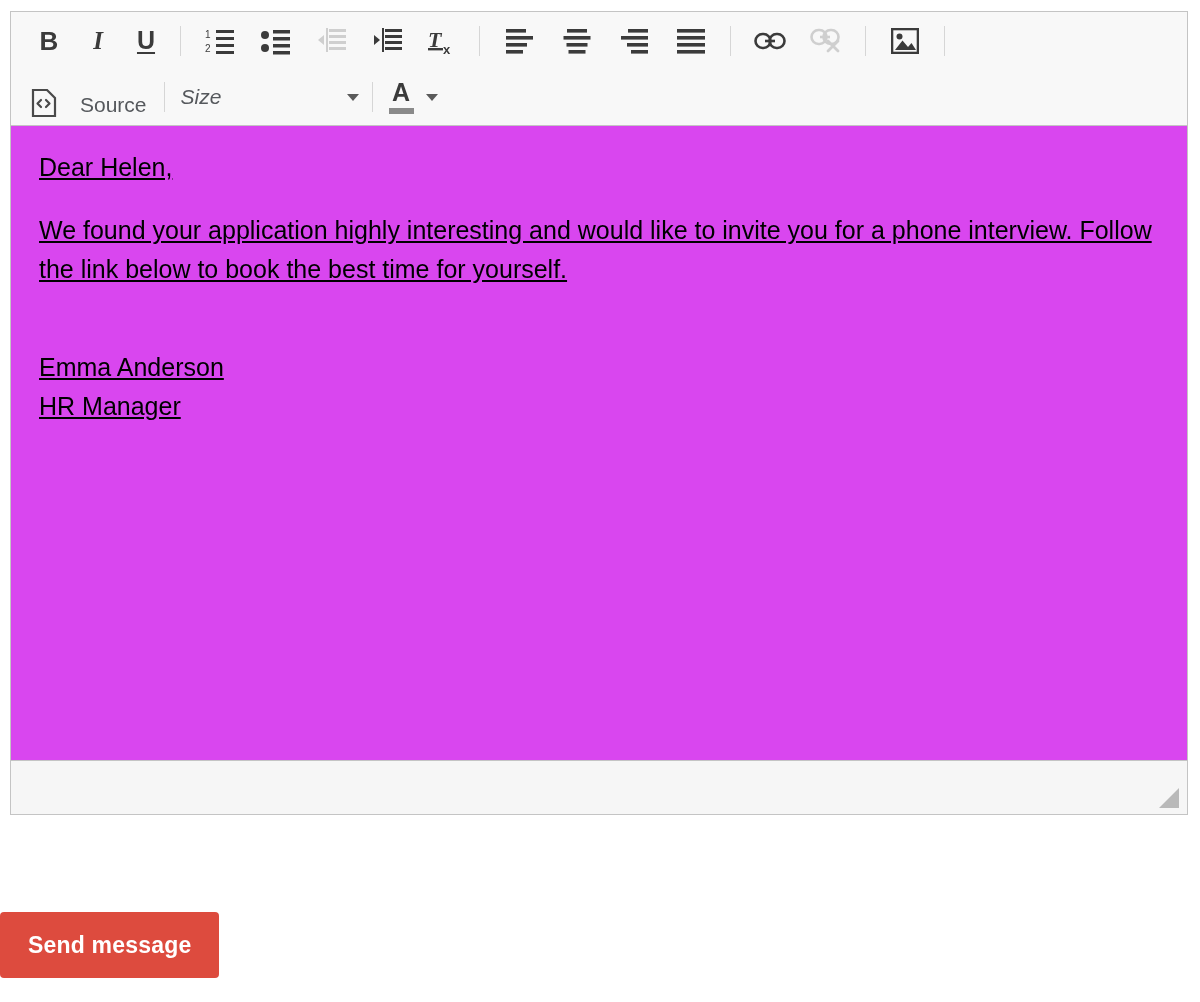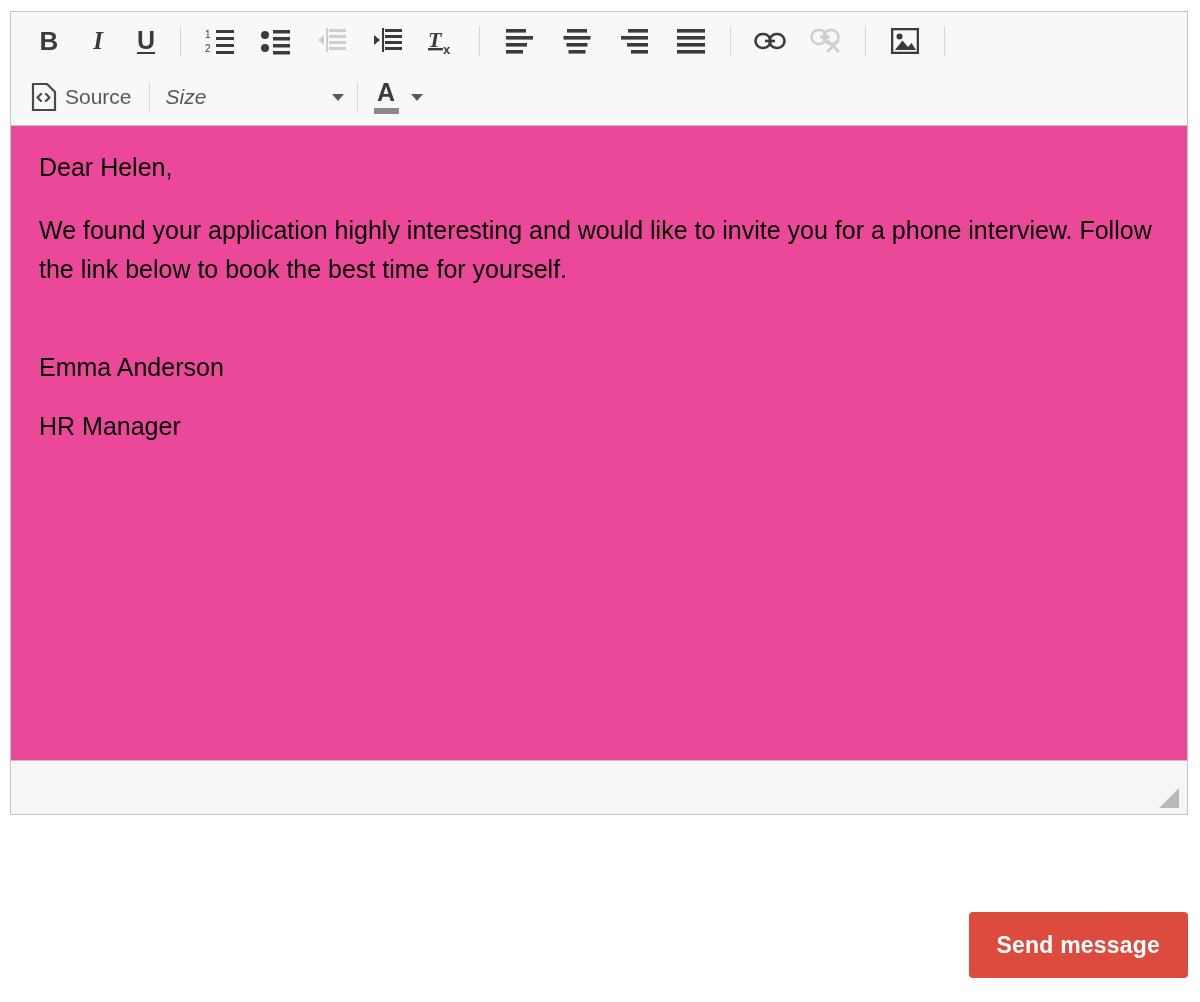--- a/index.html
+++ b/index.html
@@ -87,22 +87,22 @@
   .sp-rm  { width: 52px; }
   .sp-al  { width: 57px; }
   .sp-lk  { width: 56px; }
   .sp-img { width: 56px; }
 
   svg { display: block; }
 
   
   .source-btn {
     display: flex;
-    align-items: center;
-    gap: 8px;
+    align-items: flex-end;
+    gap: 23px;
     height: 40px;
     padding: 0 6px;
     cursor: pointer;
     color: #4a4a4a;
   }
   .source-btn .lbl {
     font-size: 21px;
     color: #55585c;
   }
 
@@ -153,37 +153,38 @@
   }
   .color-a .bar {
     width: 25px;
     height: 6px;
     background: #8a8a8a;
     margin-top: 3px;
   }
 
   
   .edit-area {
-    background: #ec4899;
+    background: #d946ef;
     height: 634px;
     padding: 22px 28px 0 28px;
     box-sizing: border-box;
     overflow: hidden;
     cursor: text;
+    text-decoration: underline;
   }
   .edit-area p {
     margin: 0 0 0 0;
     font-size: 25px;
     line-height: 1.55;
     color: #000000;
     font-family: "Liberation Sans", sans-serif;
   }
   .edit-area p + p { margin-top: 24px; }
   .edit-area p.blank { height: 12px; margin-top: 24px; }
-  .sig-line { display: block; margin-top: 20px; }
+  .sig-line { display: block; }
 
   
   .footer-bar {
     height: 53px;
     background: #f6f6f6;
     border-top: 1px solid #c4c4c4;
     position: relative;
   }
   .resize-grip {
     position: absolute;
@@ -196,21 +197,21 @@
     cursor: nwse-resize;
   }
 
   
   .send-row {
     position: absolute;
     left: 0;
     top: 912px;
     width: 1188px;
     display: flex;
-    justify-content: flex-end;
+    justify-content: flex-start;
   }
   .send-btn {
     background: #dd4b3e;
     color: #ffffff;
     font-size: 23px;
     font-weight: bold;
     border: none;
     border-radius: 4px;
     padding: 0 28px;
     height: 66px;

